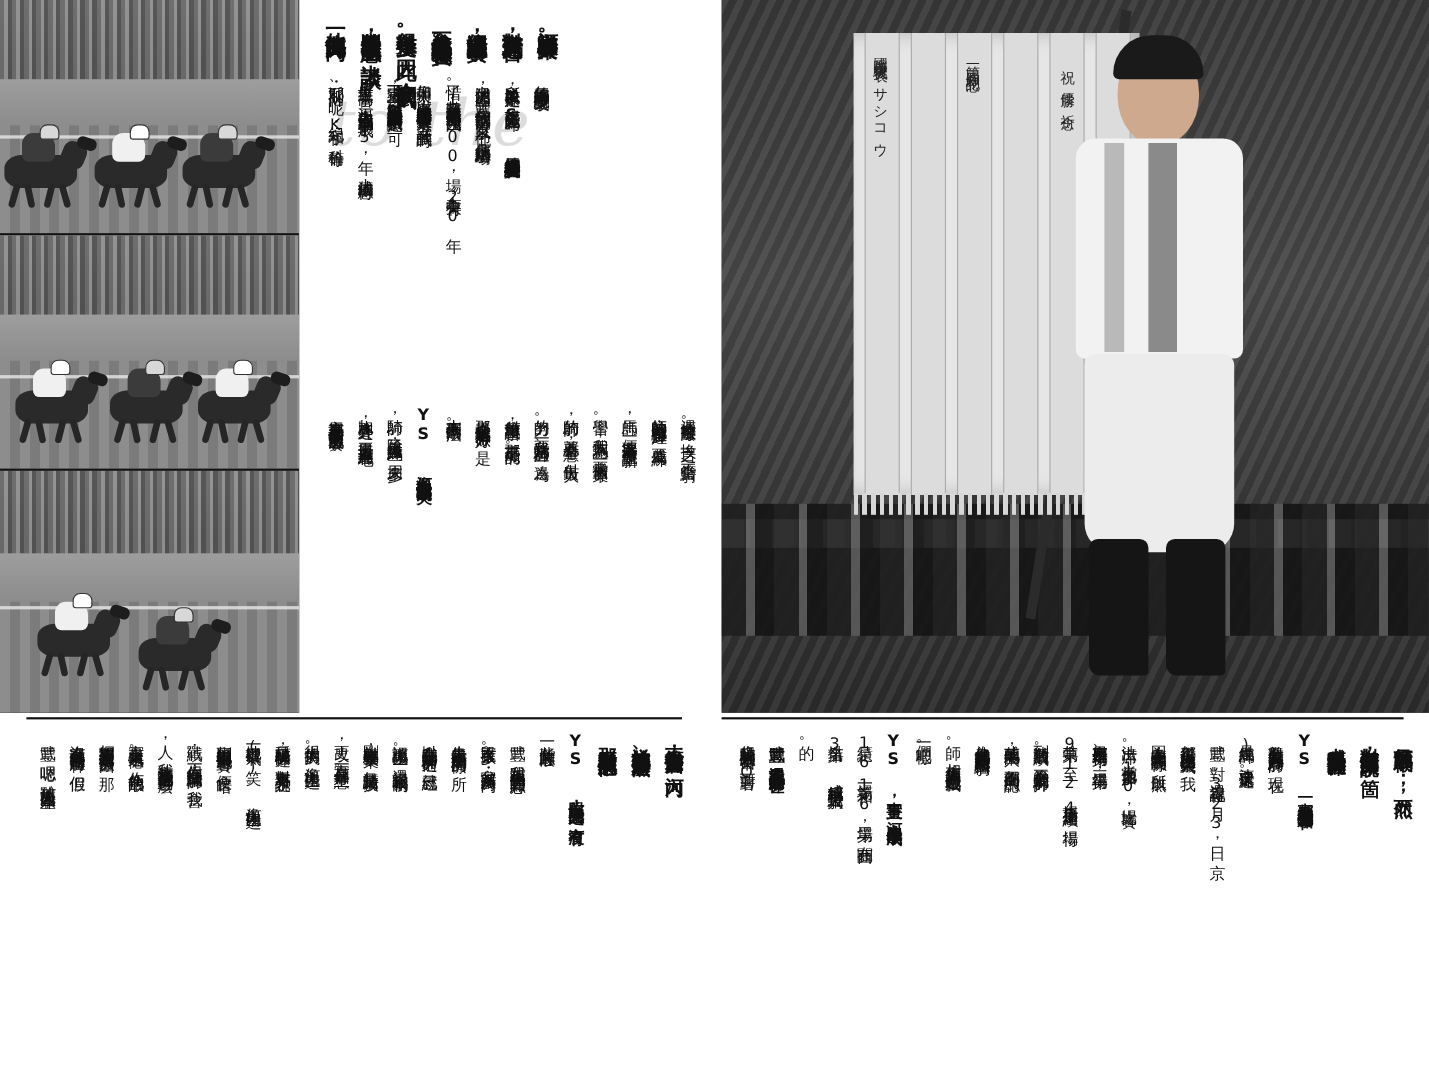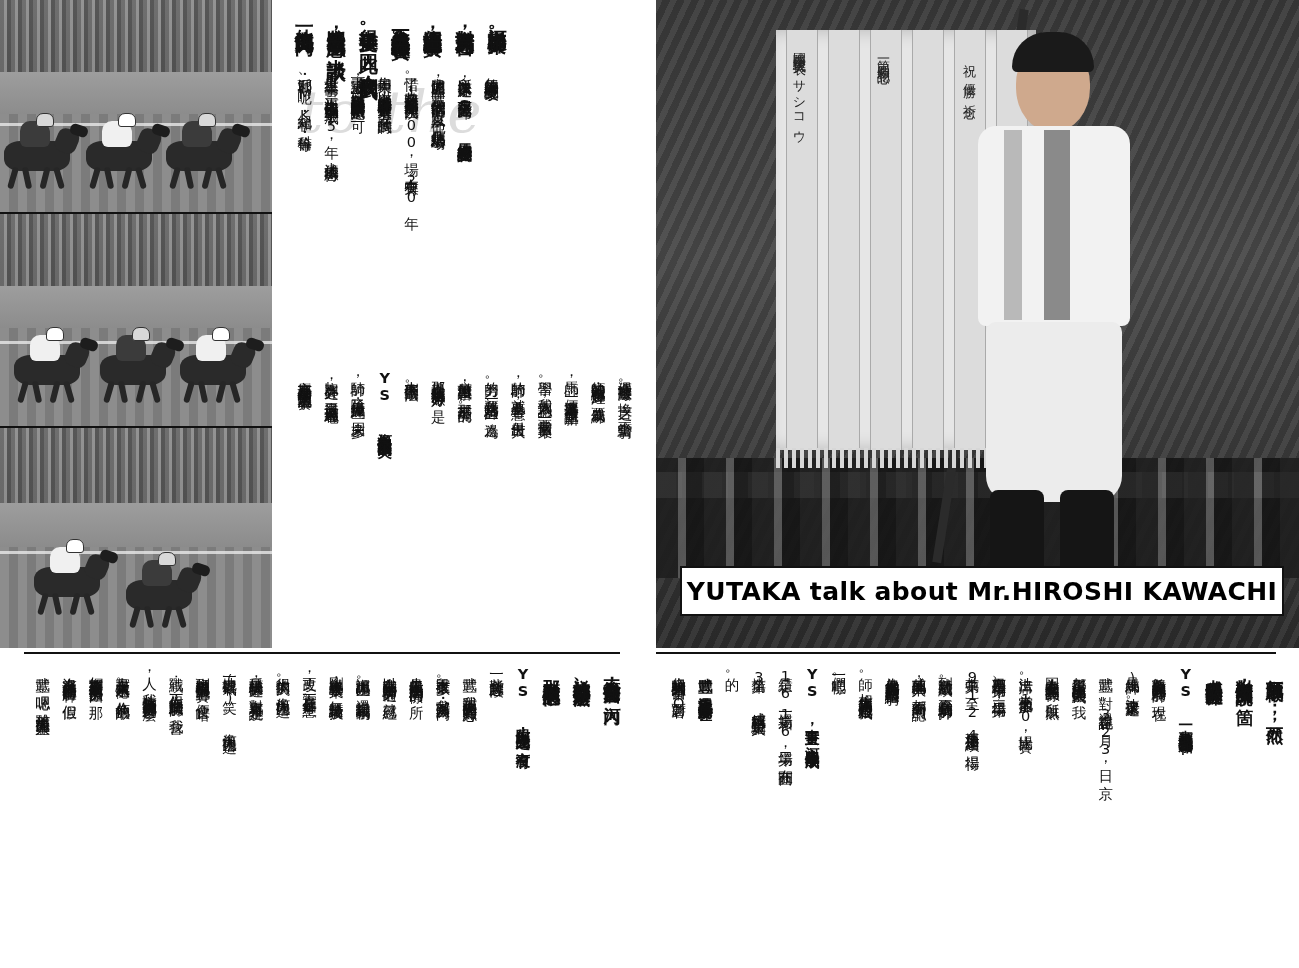--- a/index.html
+++ b/index.html
@@ -362,23 +362,20 @@
       <div class="jk-hair"></div>
       <div class="jk-torso"></div>
       <div class="jk-stripe2"></div>
       <div class="jk-stripe"></div>
       <div class="jk-pants"></div>
       <div class="jk-boot jk-bootL"></div>
       <div class="jk-boot jk-bootR"></div>
     </div>
   </div>
 
-  <div class="yutakabar">
-    <span>YUTAKA talk about Mr.HIROSHI KAWACHI</span>
-  </div>
 
   <div class="hr-bottom"></div>
   <div class="hr-bottom2"></div>
 
   <div class="bottomleft">
     <div class="col">
         <div class="v big" style="height:200px">不管是從任何層面，河內</div>
       </div>
     <div class="col">
         <div class="v big" style="height:200px">洋的地位都是那麼超然、</div>

